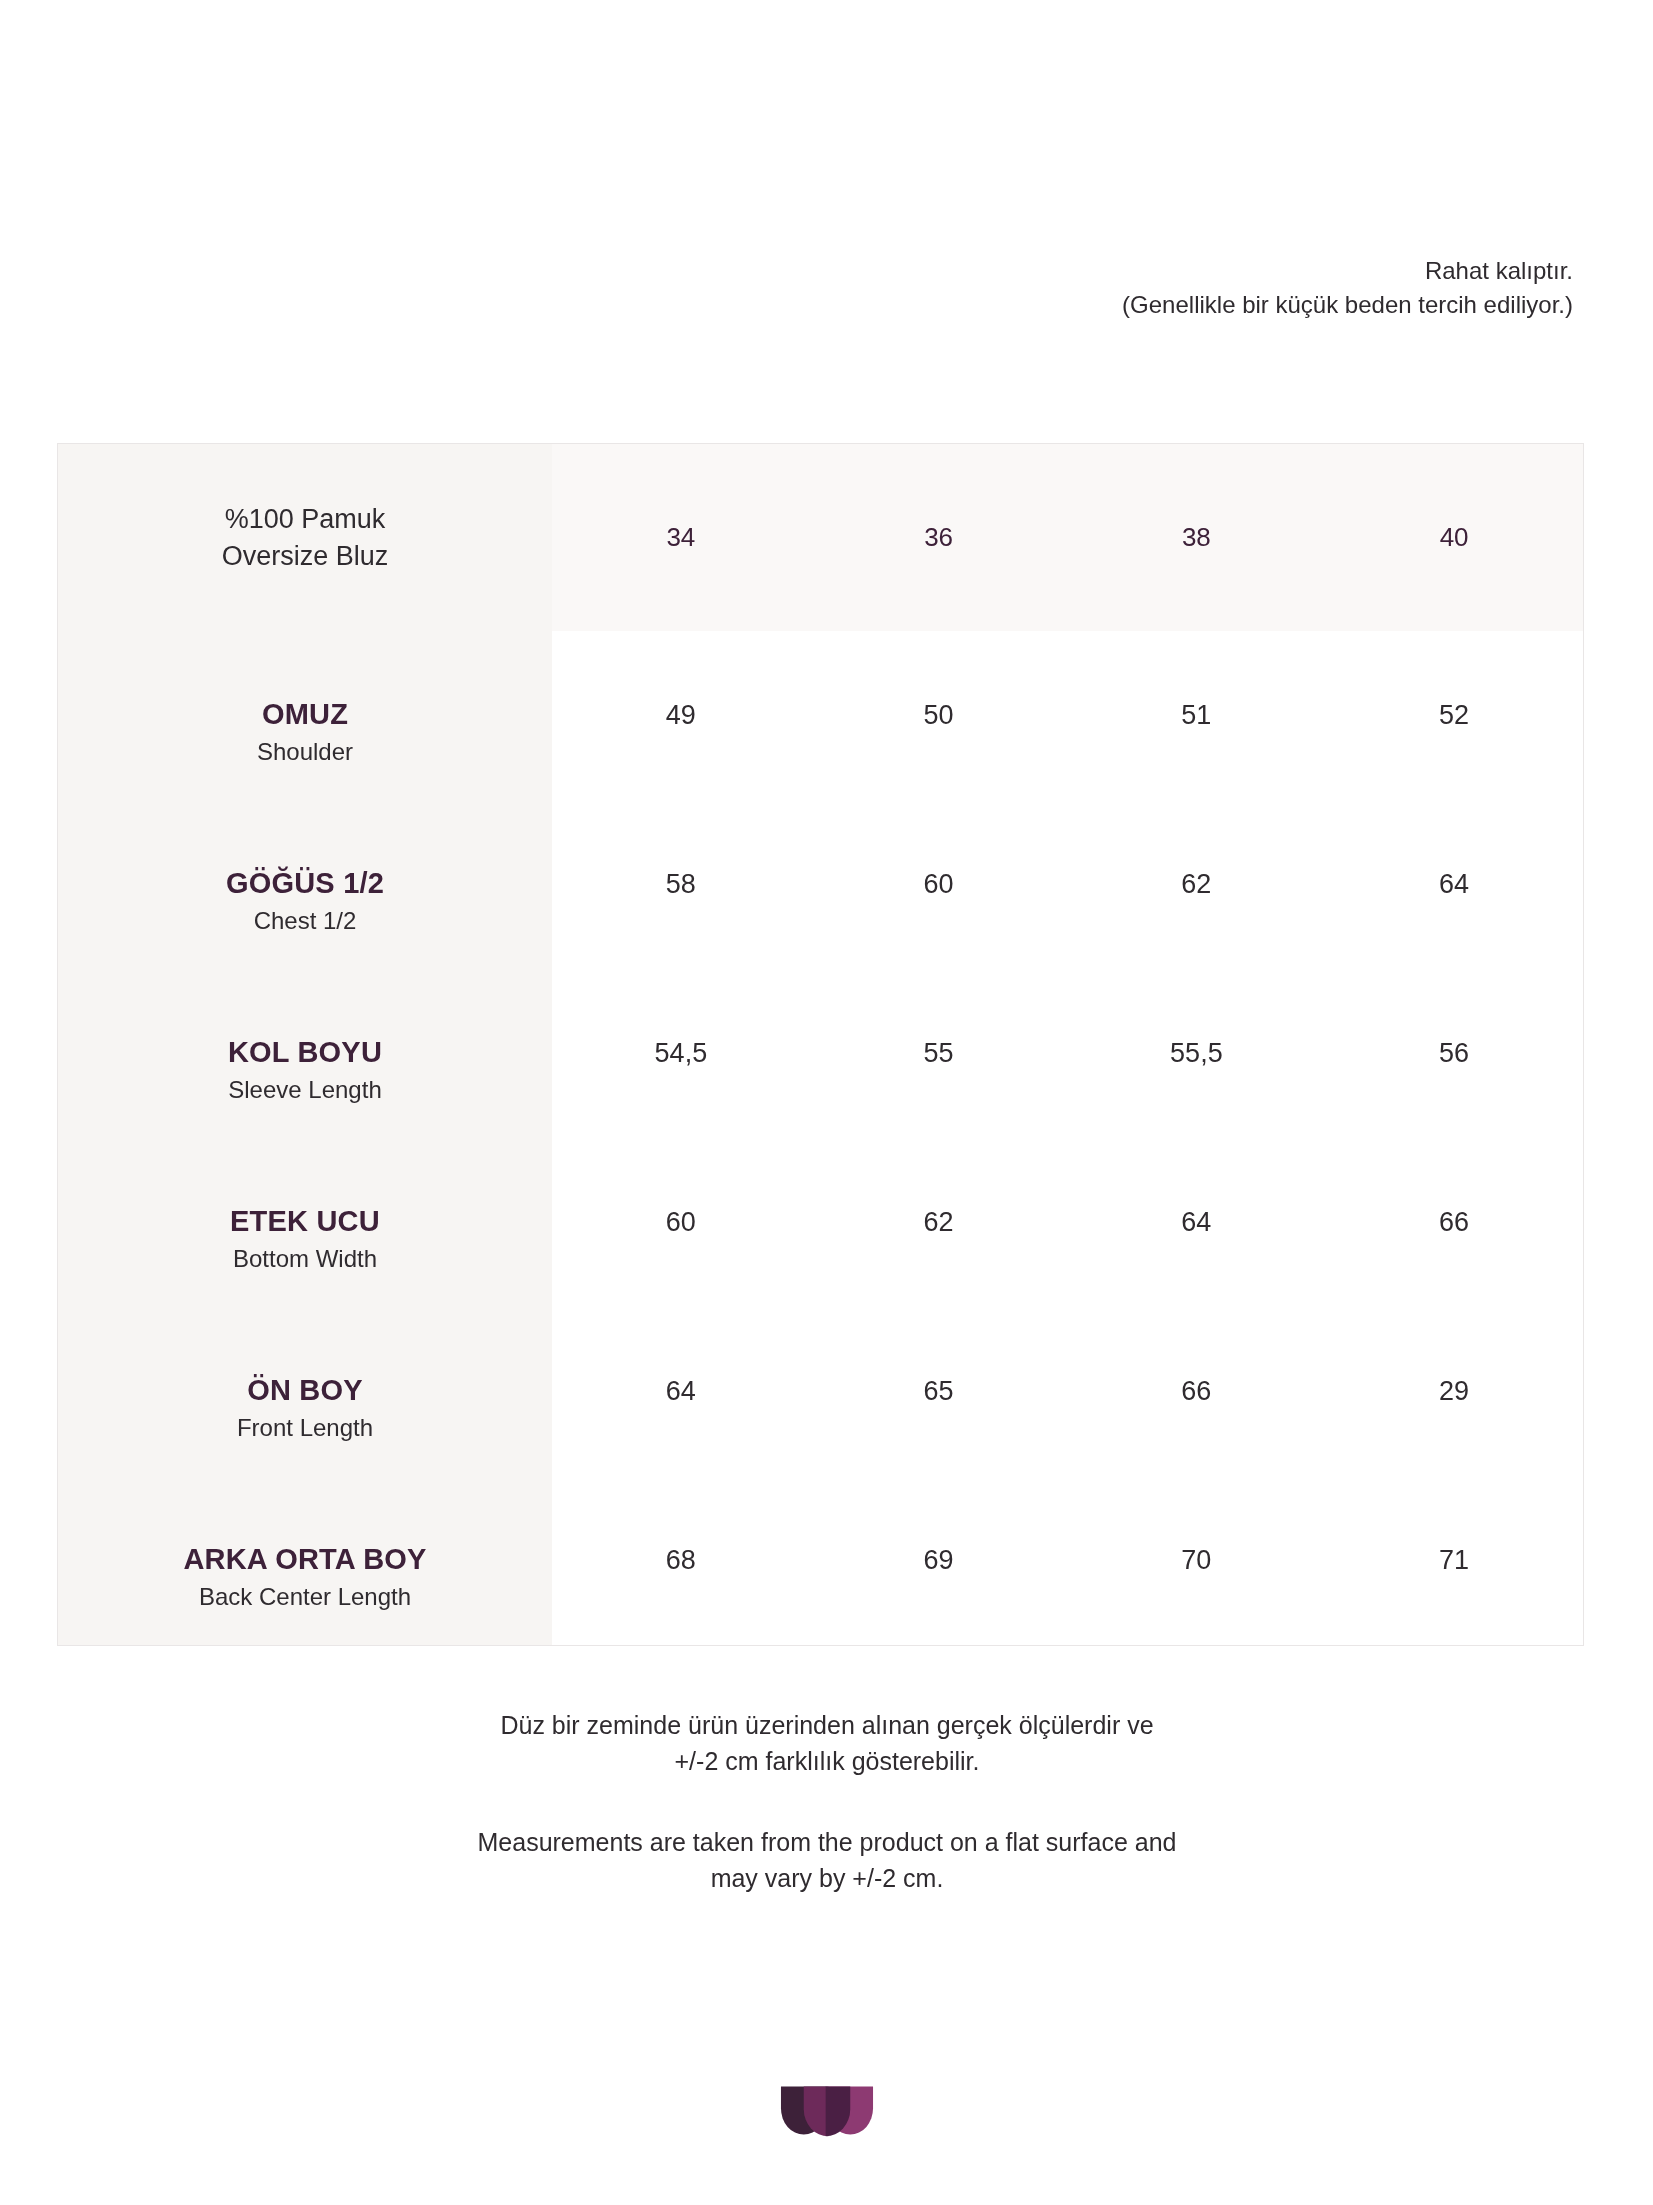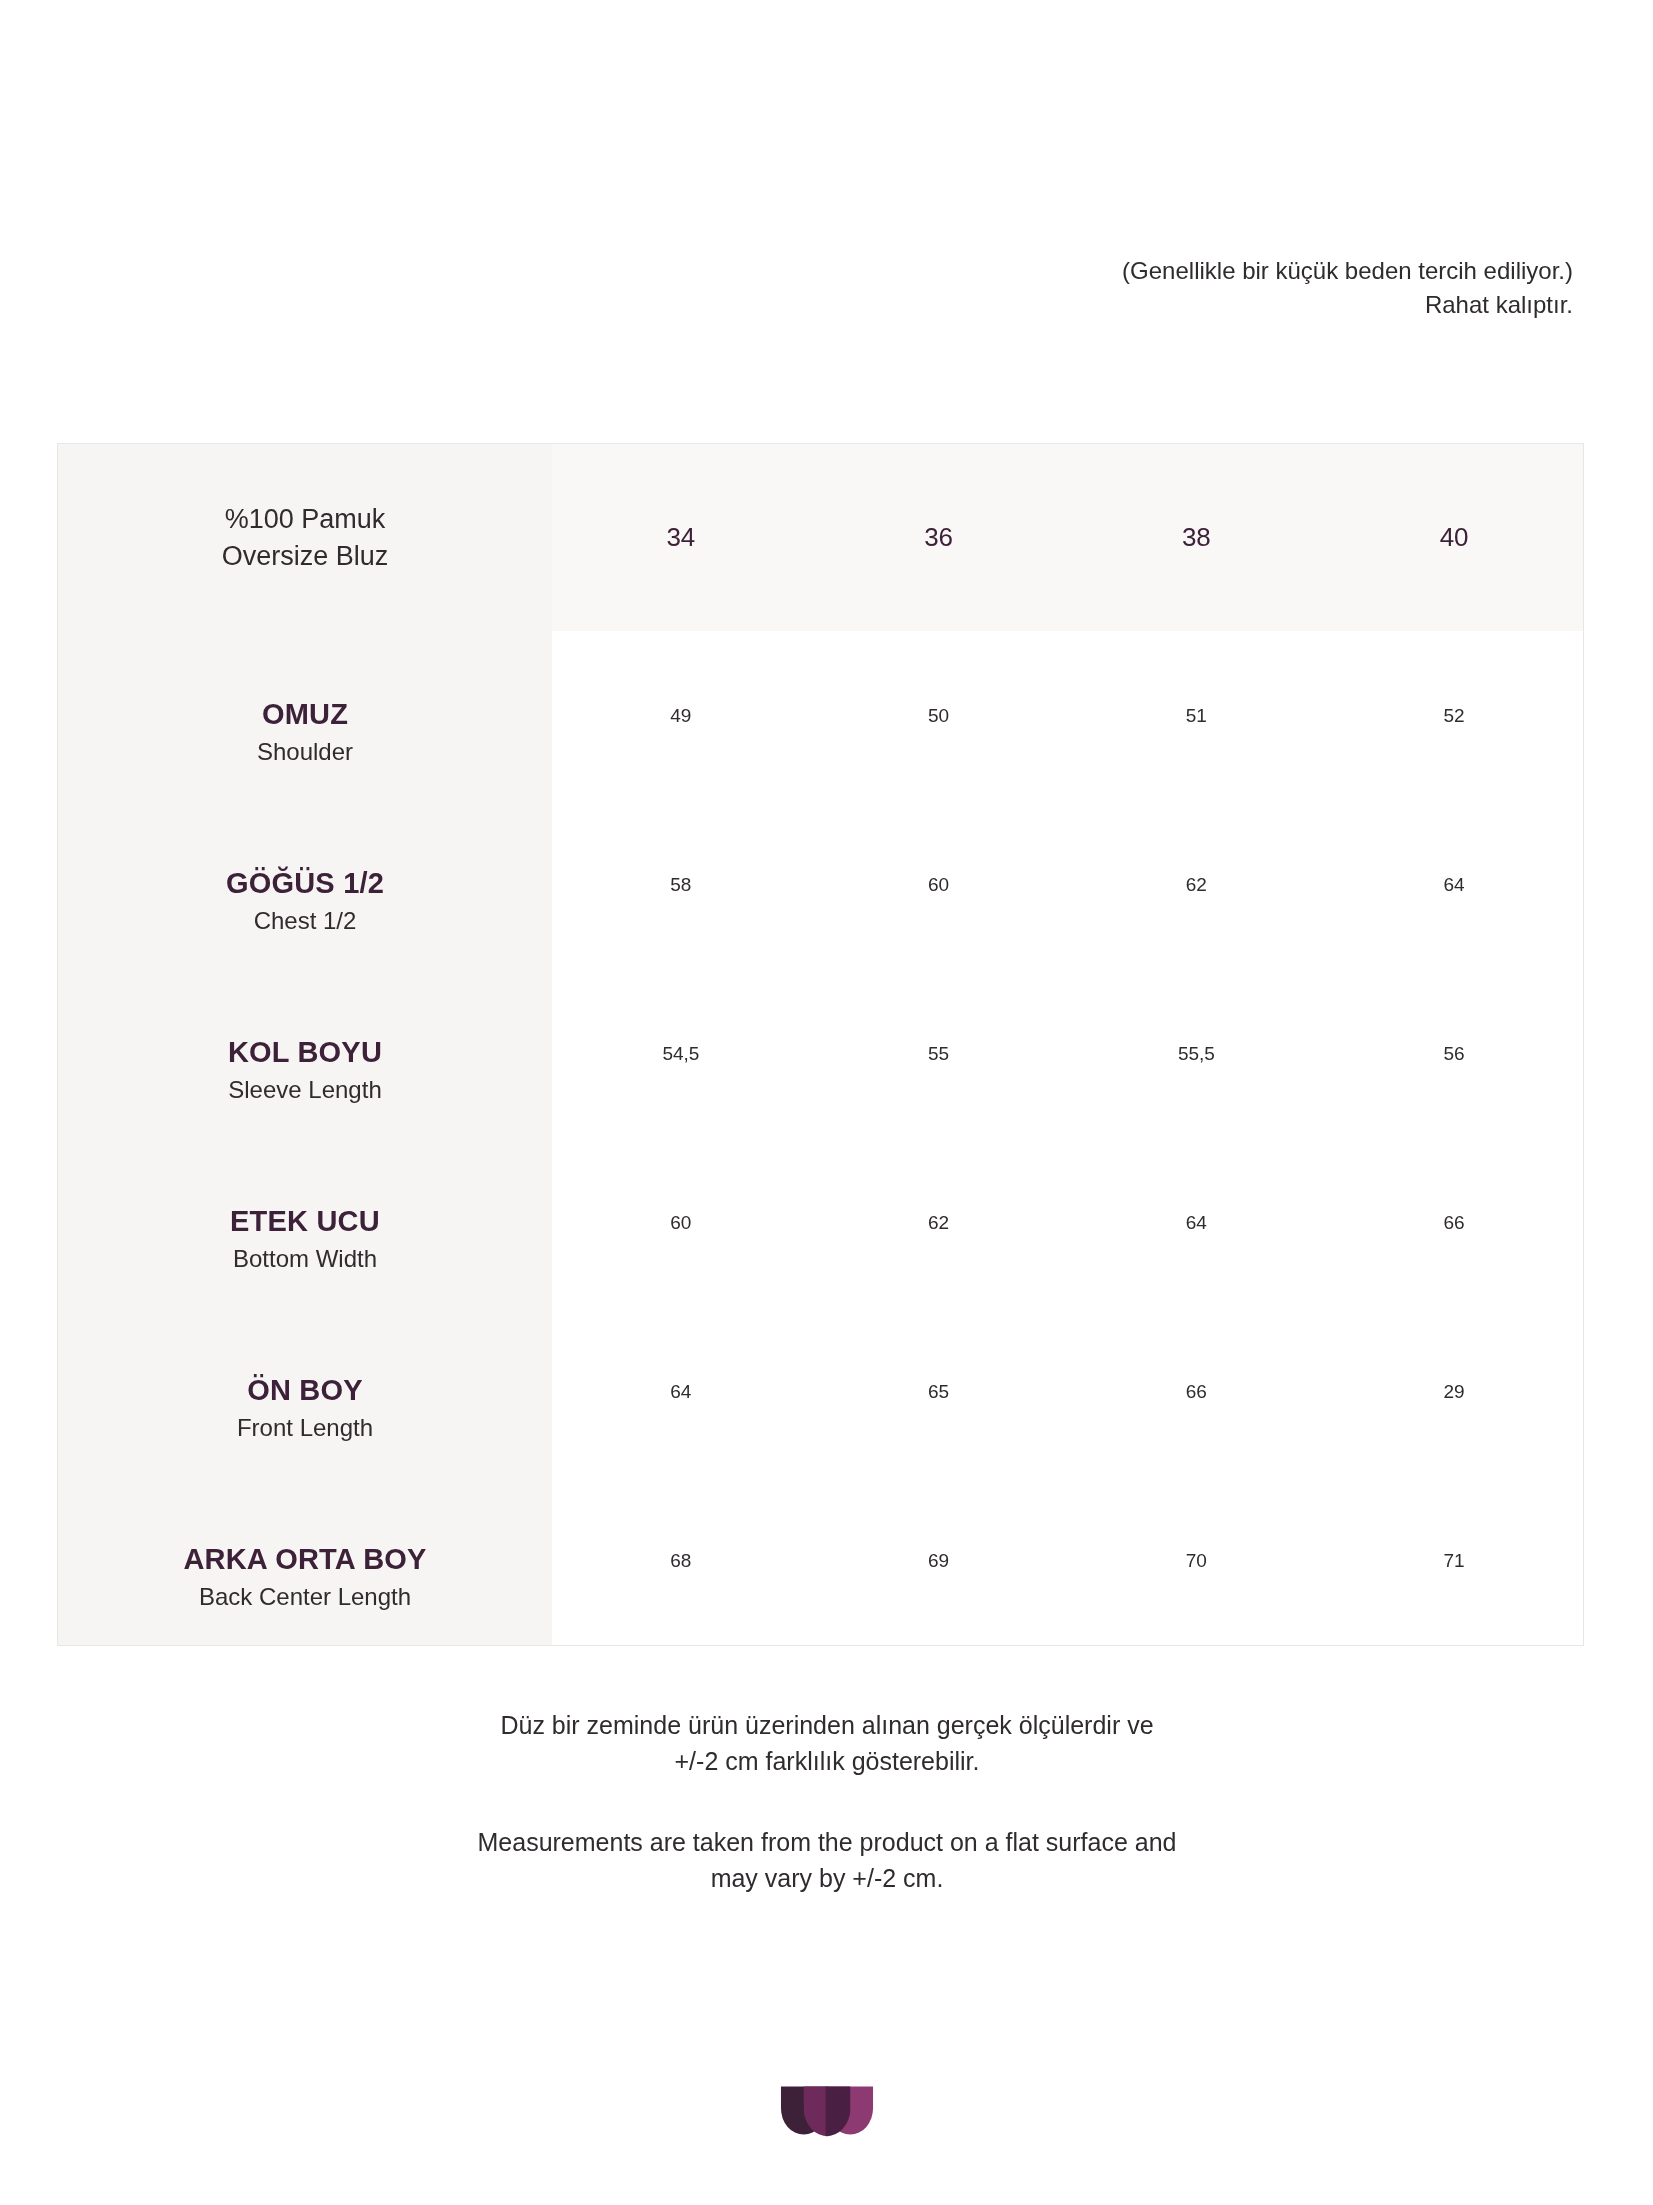--- a/index.html
+++ b/index.html
@@ -84,21 +84,21 @@
   .label-cell {
     background: #f7f5f3;
     text-align: center;
     padding: 0;
     vertical-align: middle;
   }
   .value-cell {
     background: #ffffff;
     text-align: center;
     vertical-align: middle;
-    font-size: 19px;
+    font-size: 27px;
     color: #2f2b2f;
     font-weight: 400;
   }
 
   
   .head-row .label-cell {
     background: #f7f5f3;
     height: 185px;
   }
   .head-row .value-cell {
@@ -158,22 +158,22 @@
     height: 57px;
   }
 </style>
 </head>
 <body>
 
 <div class="page">
 
   <div class="header">
     <div class="fit-note">
+      <div>Rahat kalıptır.</div>
       <div>(Genellikle bir küçük beden tercih ediliyor.)</div>
-      <div>Rahat kalıptır.</div>
     </div>
   </div>
 
   <div class="table-wrap">
     <table class="size-table">
       <colgroup>
         <col class="label-col">
         <col>
           <col>
           <col>

